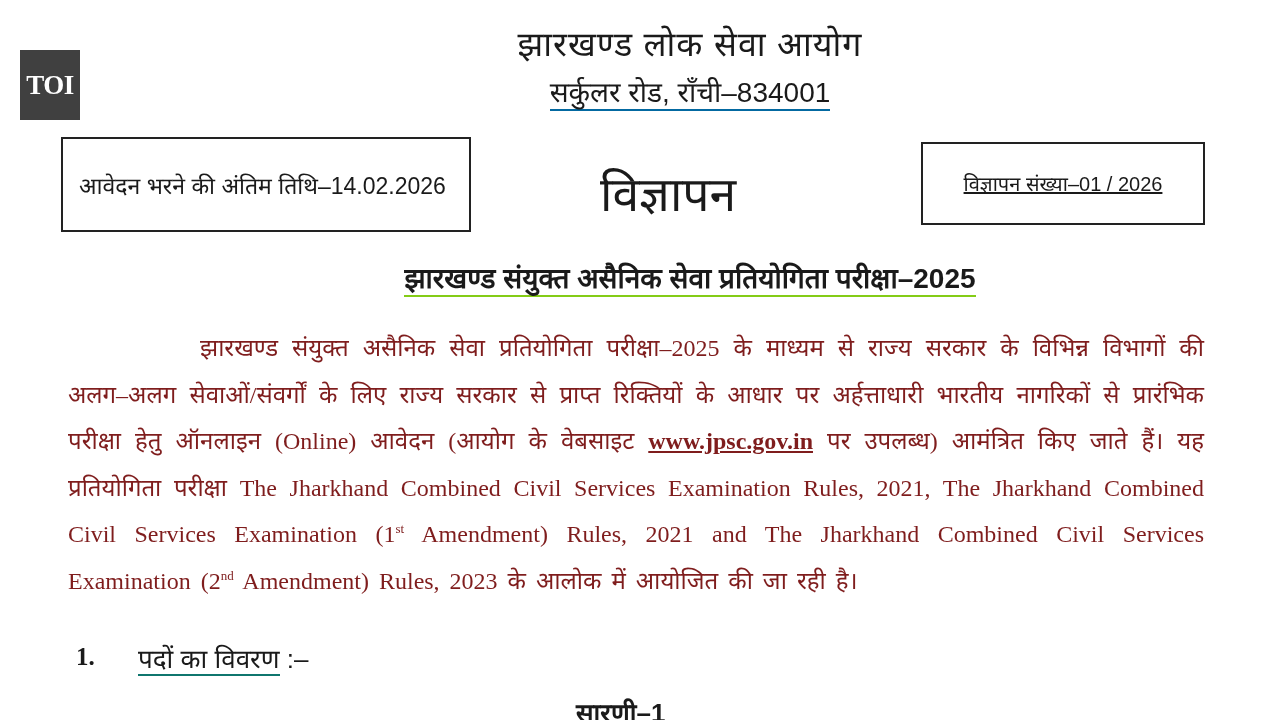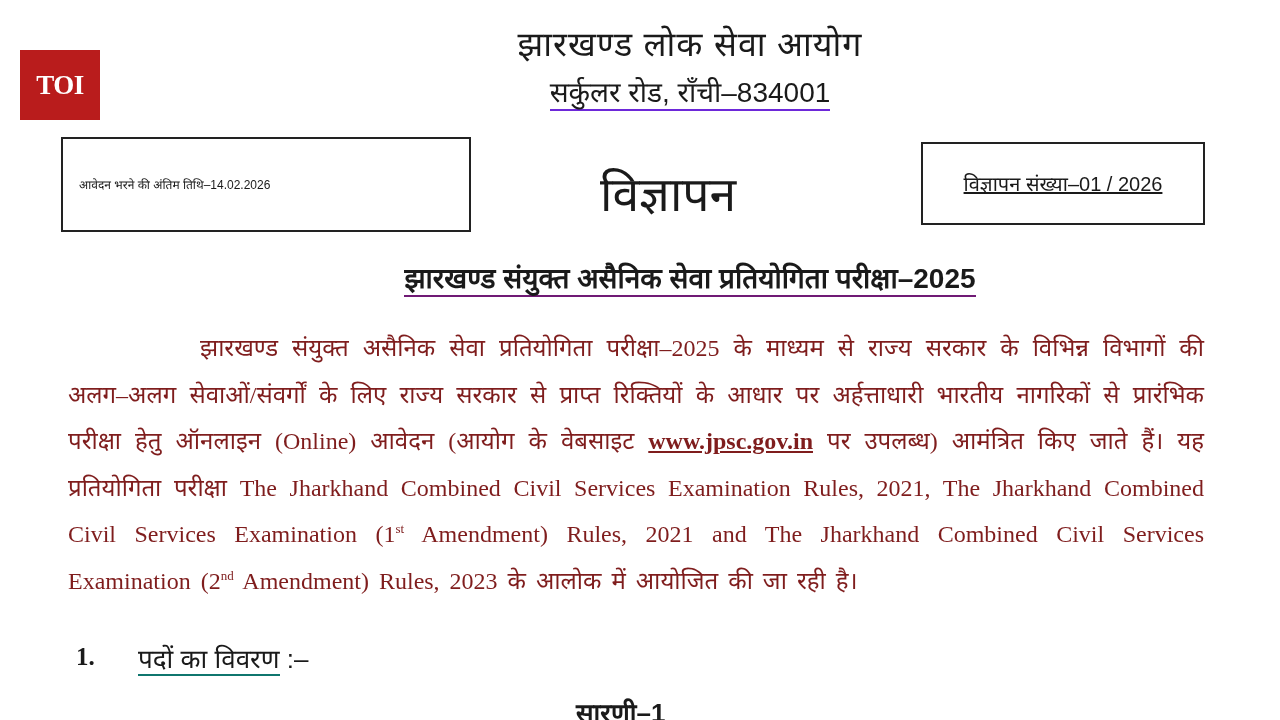--- a/index.html
+++ b/index.html
@@ -13,22 +13,22 @@
       position: relative;
       overflow: hidden;
       color: #1a1a1a;
       font-family: "Liberation Sans", "DejaVu Sans", sans-serif;
     }
     .abs { position: absolute; }
 
     
     .toi-logo {
       left: 20px; top: 50px;
-      width: 80px; height: 70px;
-      background: #b91c1c;
+      width: 60px; height: 70px;
+      background: #404040;
       display: flex; align-items: center; justify-content: center;
     }
     .toi-logo span {
       color: #ffffff;
       font-family: "Liberation Serif", "DejaVu Serif", serif;
       font-weight: bold;
       font-size: 27px;
       letter-spacing: -0.5px;
     }
 
@@ -38,35 +38,35 @@
       text-align: center;
       font-size: 34px;
       letter-spacing: 1px;
     }
     .org-address {
       left: 0; width: 1380px; top: 72px;
       text-align: center;
       font-size: 28px;
     }
     .org-address span {
-      border-bottom: 2px solid #6d28d9;
+      border-bottom: 2px solid #0369a1;
       padding-bottom: 1px;
     }
 
     
     .box {
       border: 2px solid #222;
       display: flex; align-items: center;
       box-sizing: border-box;
     }
     .deadline-box {
       left: 61px; top: 137px;
       width: 410px; height: 95px;
       padding-left: 16px;
-      font-size: 12px;
+      font-size: 23px;
     }
     .adv-no-box {
       left: 921px; top: 142px;
       width: 284px; height: 83px;
       justify-content: center;
       font-size: 20px;
       text-decoration: underline;
     }
     .adv-title {
       left: 600px; width: 180px; top: 160px;
@@ -75,21 +75,21 @@
     }
 
     
     .exam-title {
       left: 0; width: 1380px; top: 258px;
       text-align: center;
       font-size: 28px;
       font-weight: bold;
     }
     .exam-title span {
-      border-bottom: 2px solid #701a75;
+      border-bottom: 2px solid #84cc16;
       padding-bottom: 1px;
     }
 
     
     .para {
       left: 68px; width: 1136px; top: 325px;
       font-family: "Liberation Serif", "DejaVu Serif", serif;
       font-size: 24px;
       line-height: 46.5px;
       text-align: justify;

